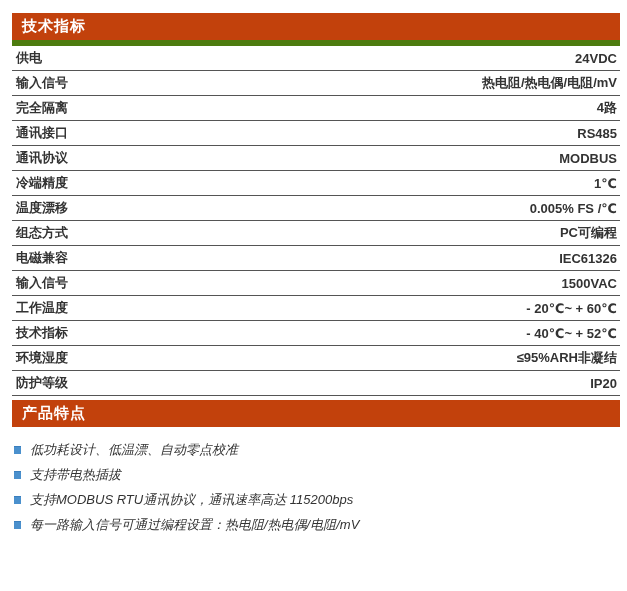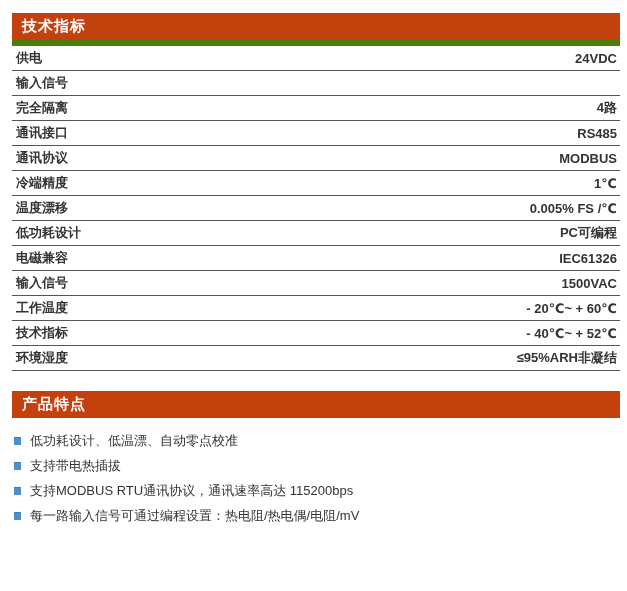--- a/index.html
+++ b/index.html
@@ -36,29 +36,30 @@
     display: flex;
     justify-content: space-between;
     align-items: center;
     height: 24px;
     border-bottom: 1px solid #555555;
     font-size: 13px;
     padding: 0 3px 0 4px;
   }
   .spec-label { color: #333333; }
   .spec-value { color: #333333; text-align: right; }
-  .features-bar { margin-top: 20px; }
+  .features-bar { margin-top: 4px; }
   .features {
     display: flex;
     gap: 16px;
     margin-top: 10px;
   }
   .feature-col {
     flex: 1;
     min-width: 0;
+    font-style: italic;
   }
   .feature-item {
     display: flex;
     align-items: flex-start;
     font-size: 13px;
     line-height: 25px;
     color: #333333;
   }
   .bullet {
     flex: 0 0 auto;
@@ -79,20 +80,21 @@
     <span>技术指标</span>
   </div>
 
   <div class="spec-table">
     <div class="spec-row">
       <span class="spec-label">供电</span>
       <span class="spec-value">24VDC</span>
     </div>
     <div class="spec-row">
       <span class="spec-label">输入信号</span>
+      <span class="spec-value">热电阻/热电偶/电阻/mV</span>
     </div>
     <div class="spec-row">
       <span class="spec-label">完全隔离</span>
       <span class="spec-value">4路</span>
     </div>
     <div class="spec-row">
       <span class="spec-label">通讯接口</span>
       <span class="spec-value">RS485</span>
     </div>
     <div class="spec-row">
@@ -101,21 +103,21 @@
     </div>
     <div class="spec-row">
       <span class="spec-label">冷端精度</span>
       <span class="spec-value">1℃</span>
     </div>
     <div class="spec-row">
       <span class="spec-label">温度漂移</span>
       <span class="spec-value">0.005% FS /℃</span>
     </div>
     <div class="spec-row">
-      <span class="spec-label">低功耗设计</span>
+      <span class="spec-label">组态方式</span>
       <span class="spec-value">PC可编程</span>
     </div>
     <div class="spec-row">
       <span class="spec-label">电磁兼容</span>
       <span class="spec-value">IEC61326</span>
     </div>
     <div class="spec-row">
       <span class="spec-label">输入信号</span>
       <span class="spec-value">1500VAC</span>
     </div>
@@ -123,20 +125,24 @@
       <span class="spec-label">工作温度</span>
       <span class="spec-value">- 20℃~ + 60℃</span>
     </div>
     <div class="spec-row">
       <span class="spec-label">技术指标</span>
       <span class="spec-value">- 40℃~ + 52℃</span>
     </div>
     <div class="spec-row">
       <span class="spec-label">环境湿度</span>
       <span class="spec-value">≤95%ARH非凝结</span>
+    </div>
+    <div class="spec-row">
+      <span class="spec-label">防护等级</span>
+      <span class="spec-value">IP20</span>
     </div>
   </div>
 
   <div class="section-bar features-bar">
     <span>产品特点</span>
   </div>
 
   <div class="features">
     <div class="feature-col">
       <div class="feature-item">

